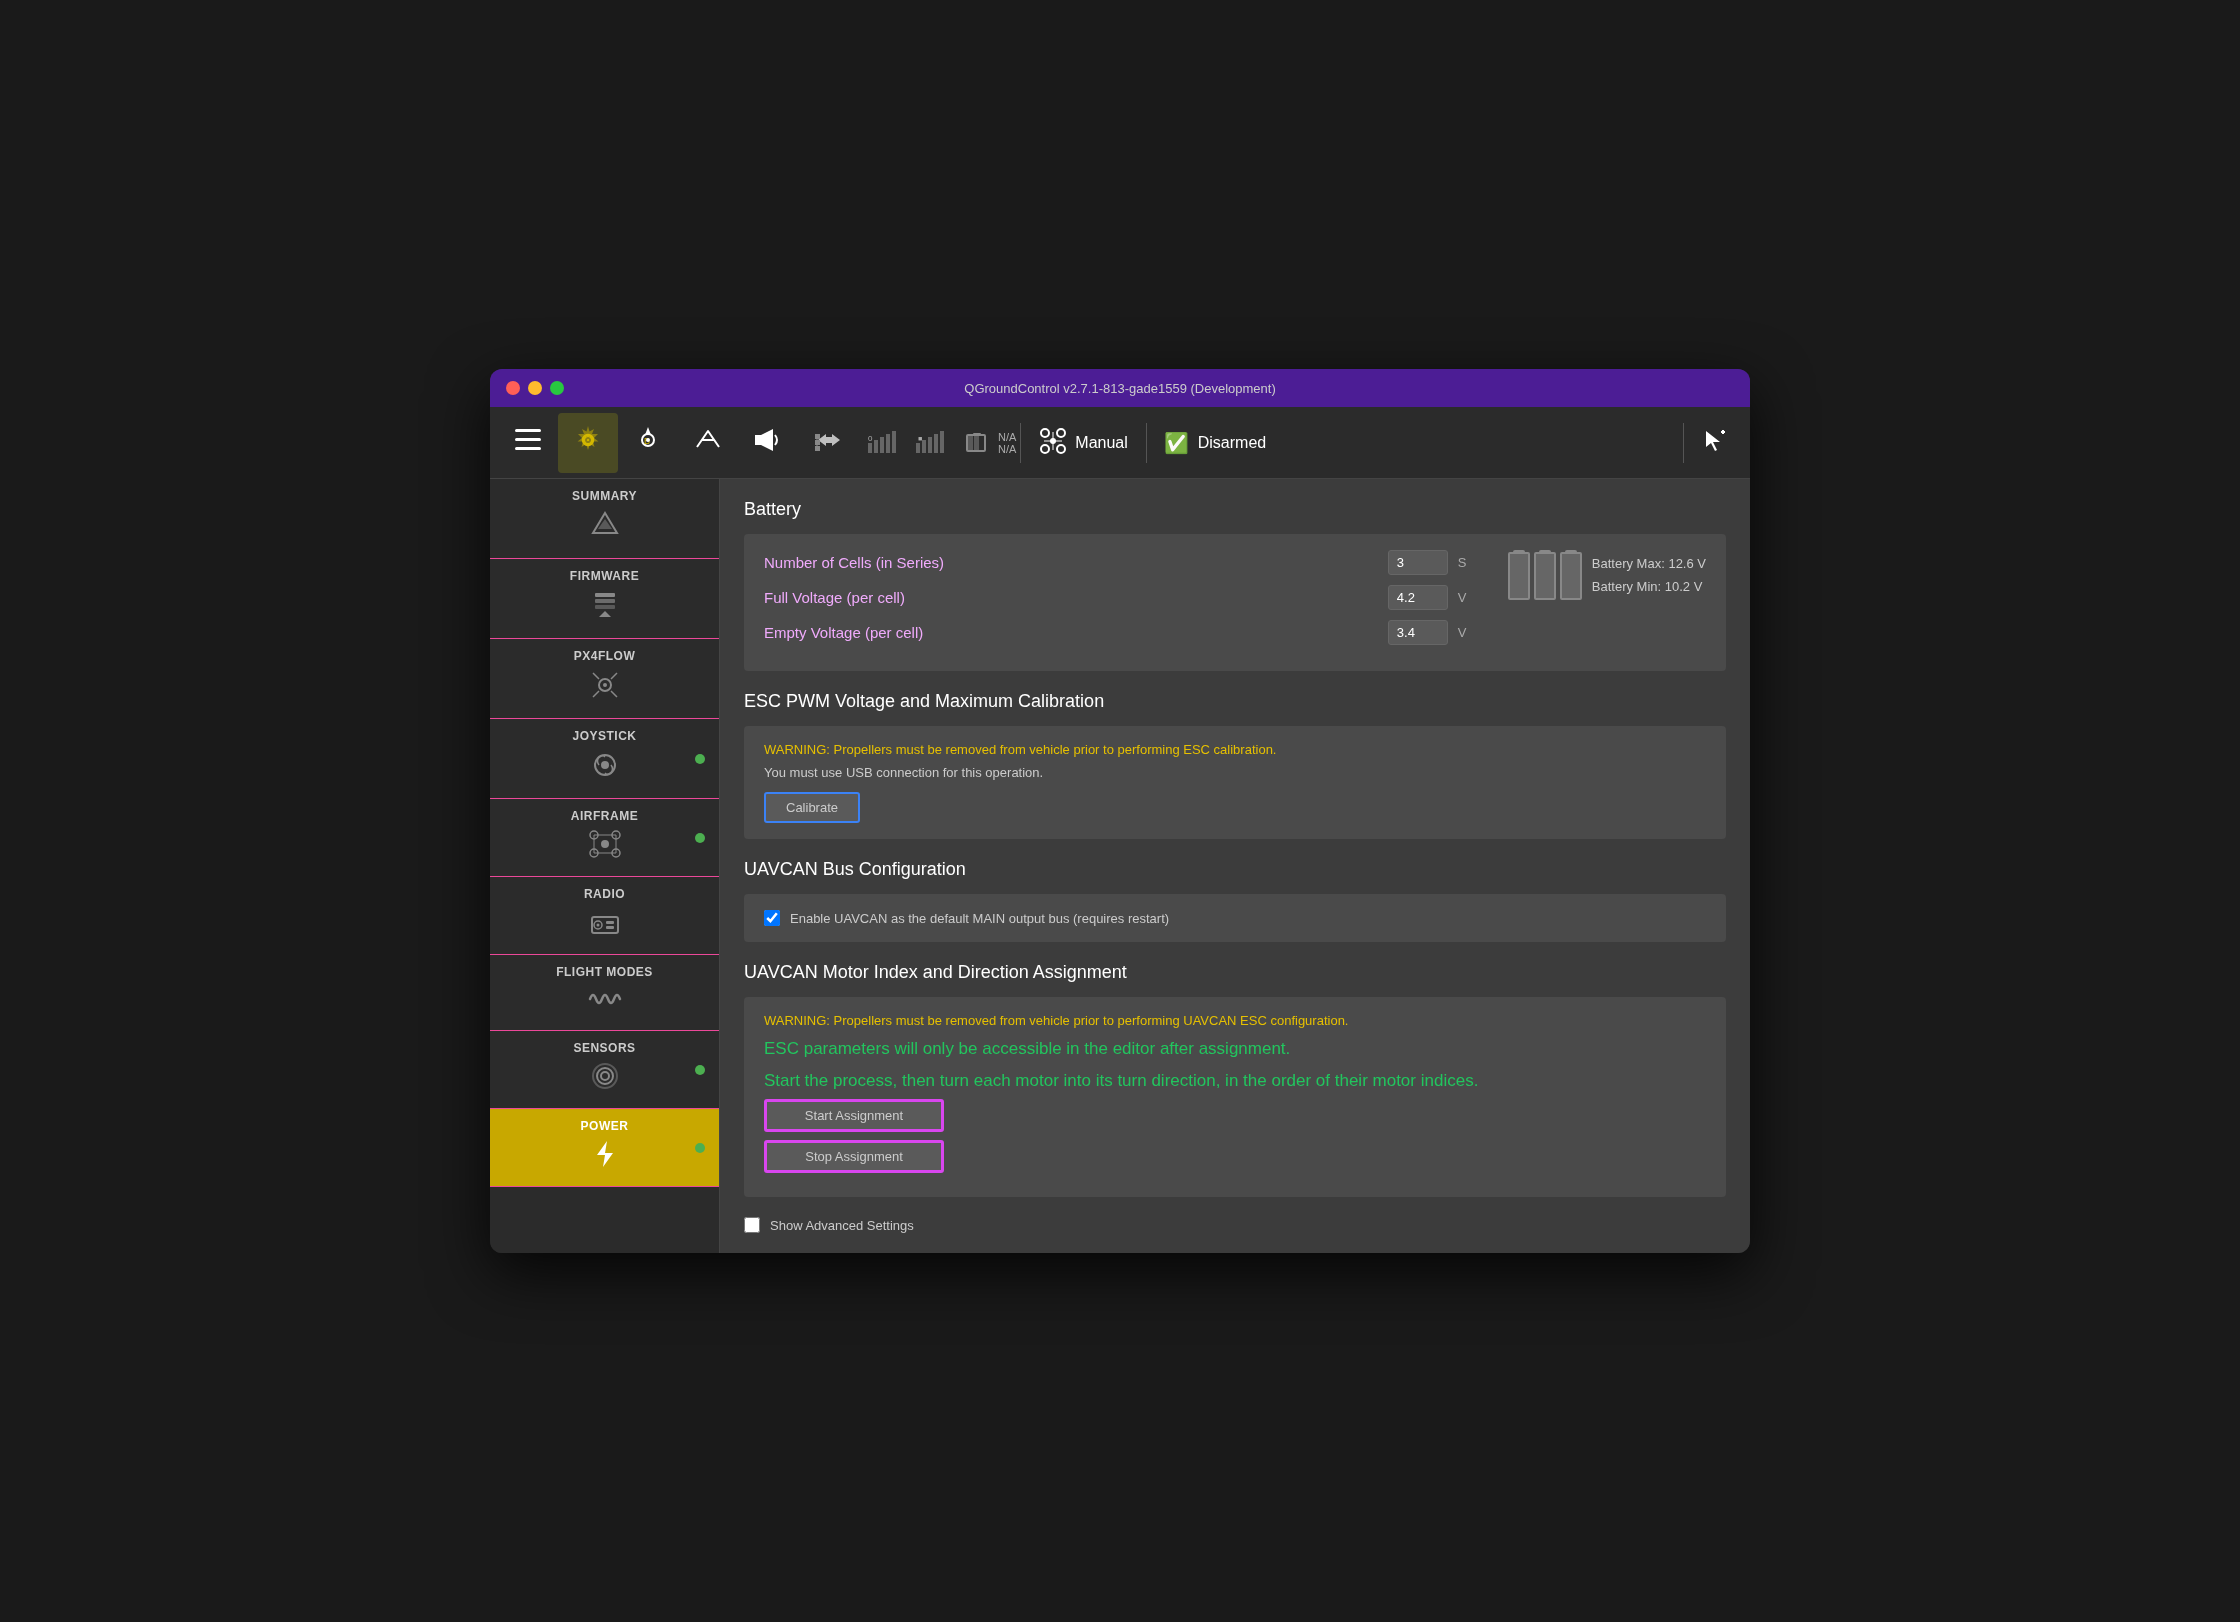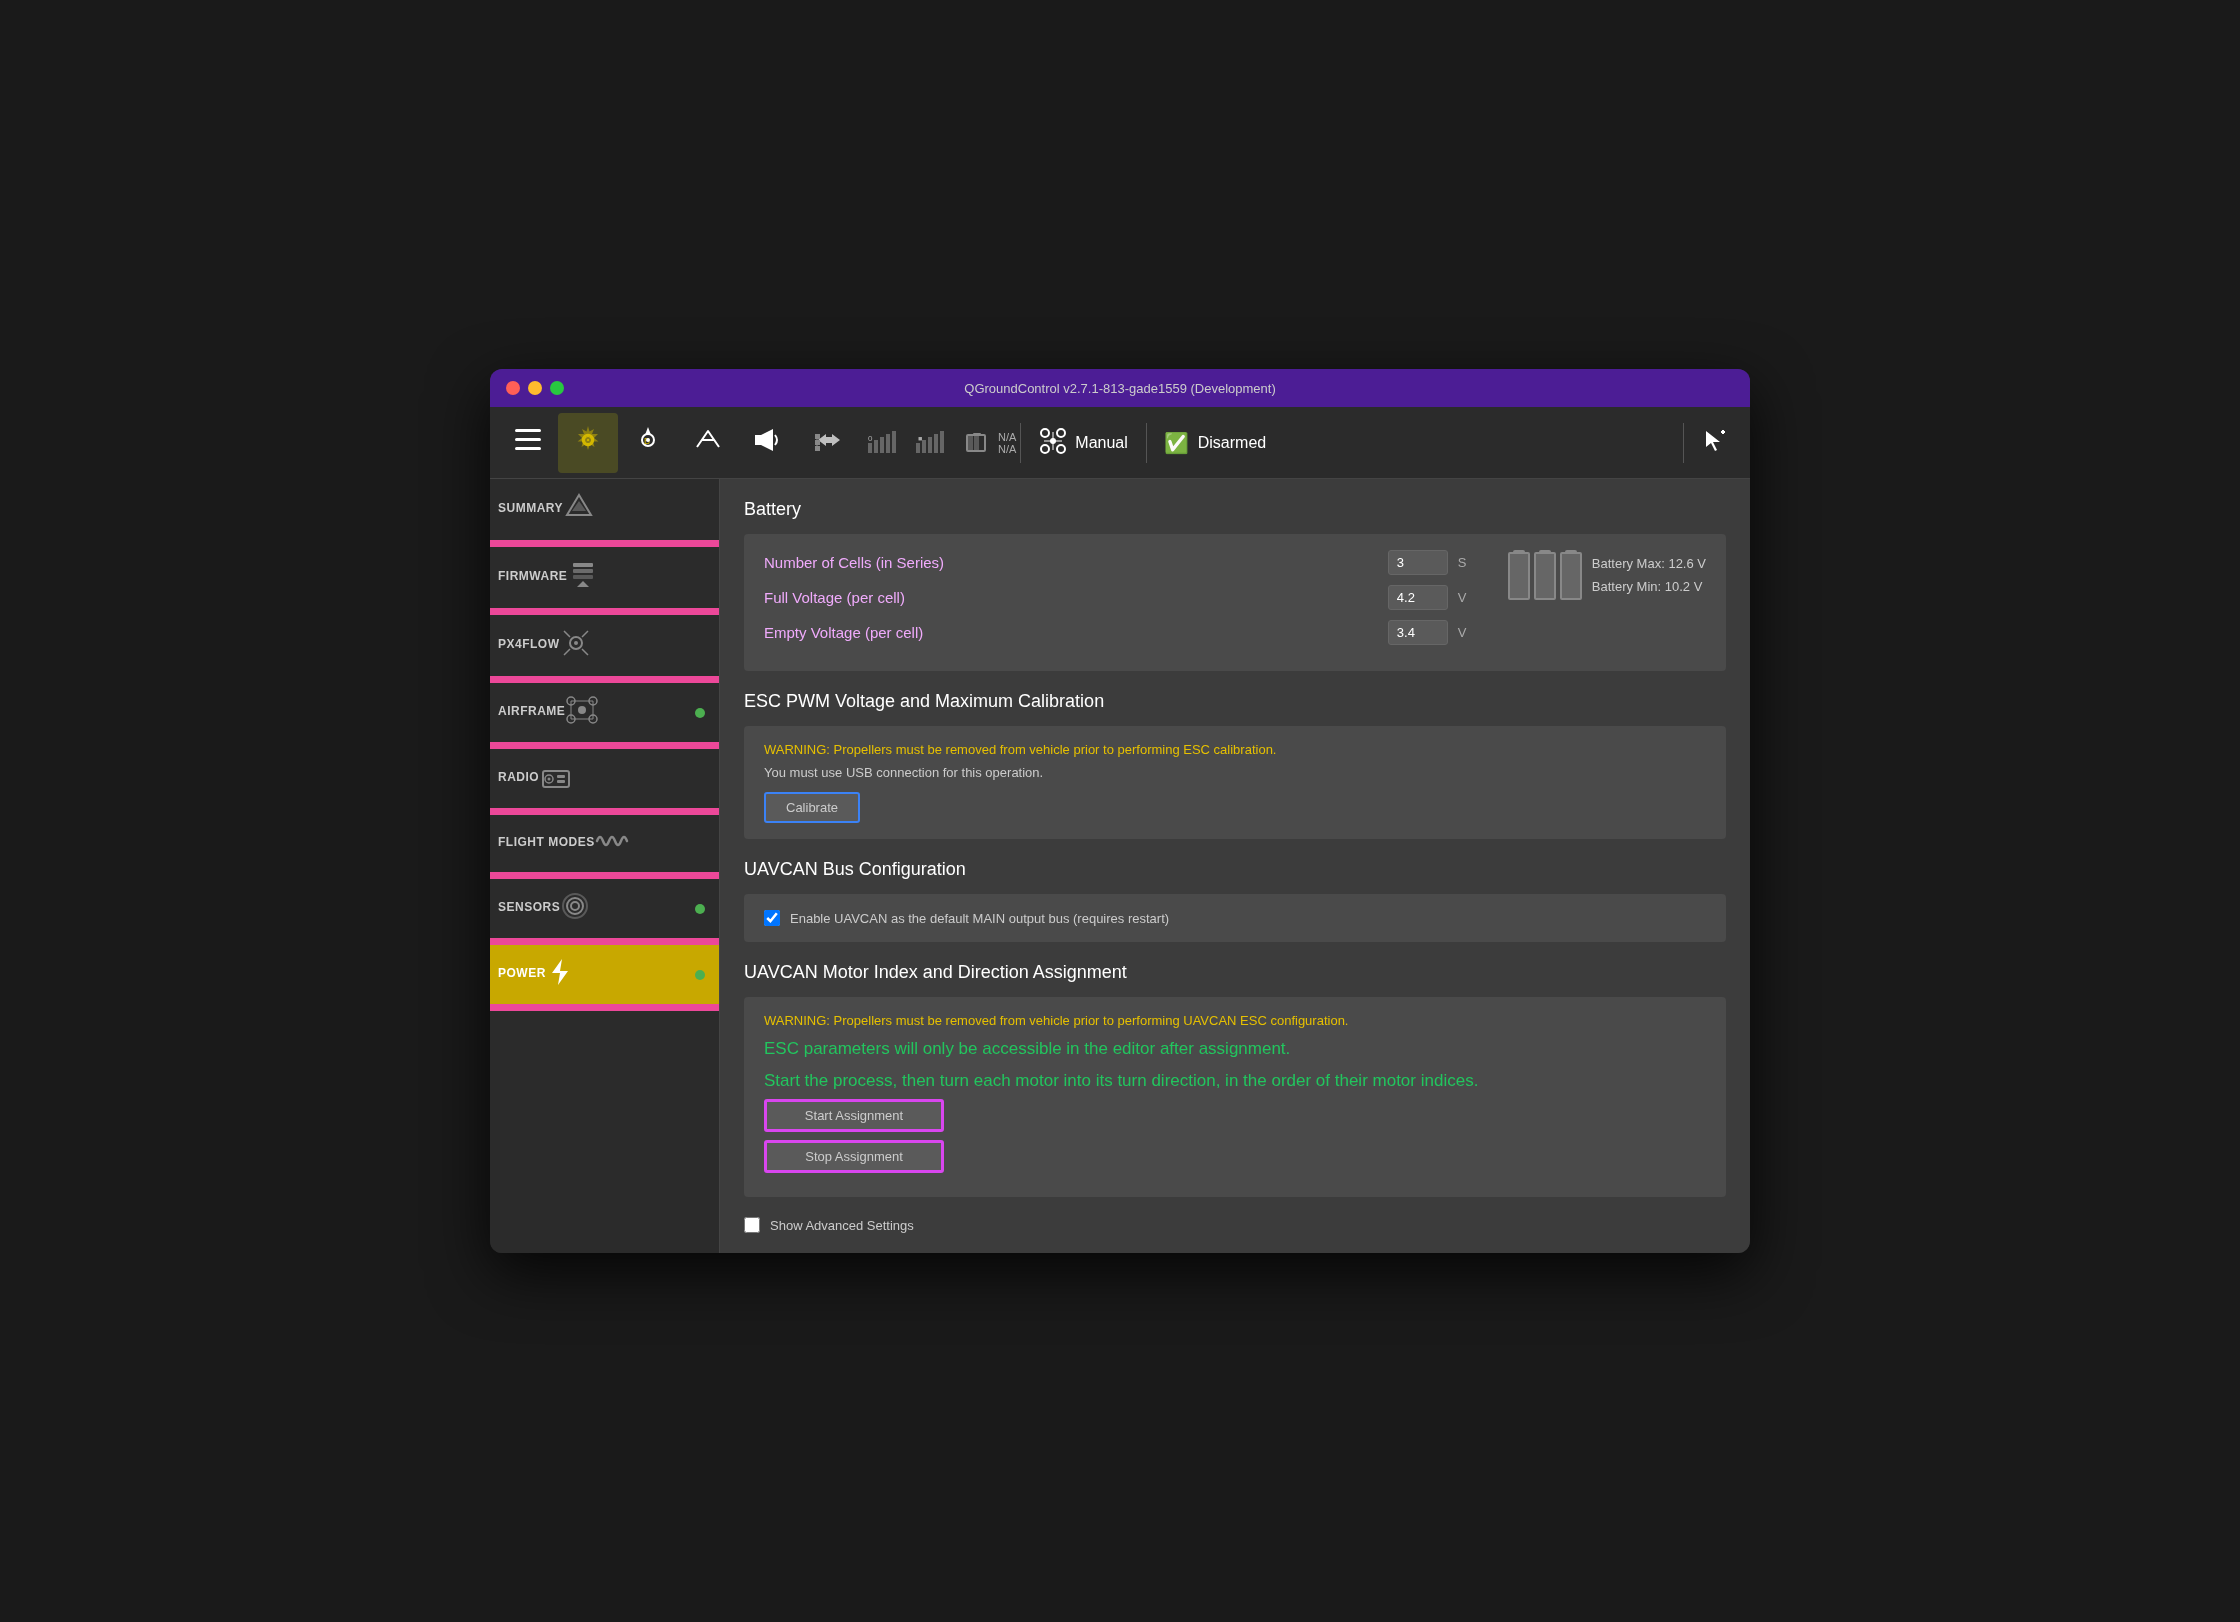--- a/index.html
+++ b/index.html
@@ -133,22 +133,23 @@
       background: #2b2b2b;
       border-right: 1px solid #444;
       display: flex;
       flex-direction: column;
       flex-shrink: 0;
     }
     .sidebar-item {
       padding: 10px 8px;
       cursor: pointer;
       display: flex;
-      align-items: center;
-      border-bottom: 7px solid #ec4899;
+      flex-direction: column;
+      align-items: center;
+      border-bottom: 1px solid #ec4899;
       position: relative;
       text-align: right;
     }
     .sidebar-item.active { background: #c8a800; }
     .sidebar-label {
       color: #ccc;
       font-size: 12px;
       letter-spacing: 0.5px;
       font-weight: 600;
       text-transform: uppercase;
@@ -493,20 +494,32 @@
         <span class="sidebar-label">PX4FLOW</span>
         <span class="sidebar-icon">
           <svg width="32" height="32" viewBox="0 0 32 32" fill="#888">
             <circle cx="16" cy="16" r="6" fill="none" stroke="#888" stroke-width="2"></circle>
             <circle cx="16" cy="16" r="2" fill="#888"></circle>
             <path d="M10 10 L4 4 M22 10 L28 4 M22 22 L28 28 M10 22 L4 28" stroke="#888" stroke-width="1.5"></path>
           </svg>
         </span>
       </div>
 
+      <div class="sidebar-item">
+        <span class="status-dot"></span>
+        <span class="sidebar-label">JOYSTICK</span>
+        <span class="sidebar-icon">
+          <svg width="32" height="32" viewBox="0 0 32 32" fill="#888">
+            <circle cx="16" cy="16" r="10" fill="none" stroke="#888" stroke-width="2"></circle>
+            <circle cx="16" cy="16" r="4" fill="#888"></circle>
+            <path d="M10 16 Q7 12 10 8 Q14 5 16 8" fill="none" stroke="#888" stroke-width="1.5"></path>
+            <path d="M22 16 Q25 20 22 24 Q18 27 16 24" fill="none" stroke="#888" stroke-width="1.5"></path>
+          </svg>
+        </span>
+      </div>
 
       <div class="sidebar-item">
         <span class="status-dot"></span>
         <span class="sidebar-label">AIRFRAME</span>
         <span class="sidebar-icon">
           <svg width="34" height="30" viewBox="0 0 34 30" fill="#888">
             <circle cx="6" cy="6" r="4" fill="none" stroke="#888" stroke-width="1.5"></circle>
             <circle cx="28" cy="6" r="4" fill="none" stroke="#888" stroke-width="1.5"></circle>
             <circle cx="6" cy="24" r="4" fill="none" stroke="#888" stroke-width="1.5"></circle>
             <circle cx="28" cy="24" r="4" fill="none" stroke="#888" stroke-width="1.5"></circle>

